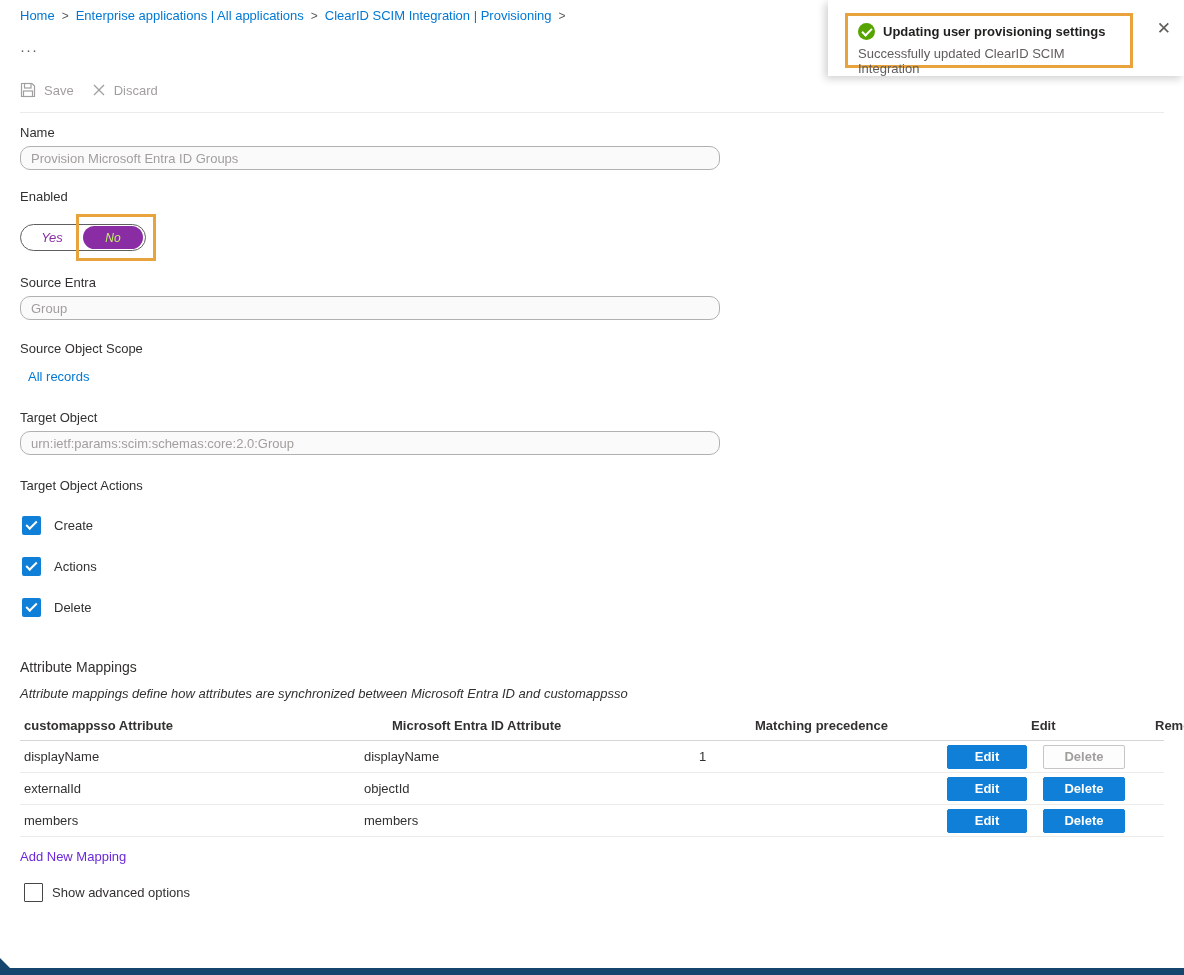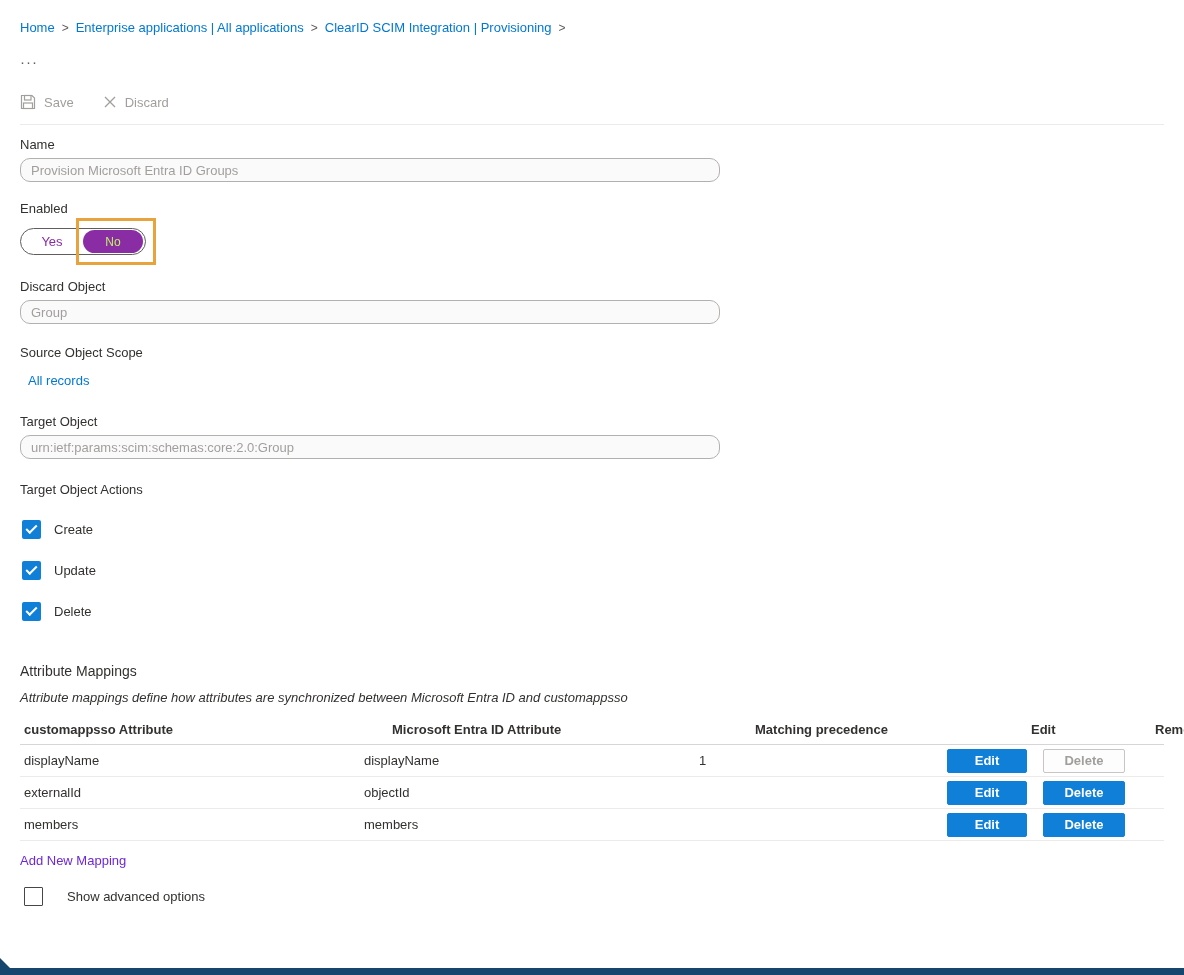--- a/index.html
+++ b/index.html
@@ -1,44 +1,44 @@
 <!DOCTYPE html>
 <html><head>
 <meta charset="utf-8">
 <style>
   * { margin:0; padding:0; box-sizing:border-box; }
   html,body { background:#fff; }
   body { font-family:"Liberation Sans","DejaVu Sans",sans-serif; color:#323130; }
   .page { position:relative; width:1184px; height:975px; background:#fff; overflow:hidden; }
 
   
-  .breadcrumb { padding:20px 0 0 20px; font-size:13px; display:flex; align-items:center; gap:7px; }
+  .breadcrumb { padding:8px 0 0 20px; font-size:13px; display:flex; align-items:center; gap:7px; }
   .crumb { color:#0078d4; cursor:pointer; }
   .crumb-sep { color:#605e5c; font-size:12px; }
 
   
   .title-row { display:flex; align-items:center; gap:26px; padding:10px 0 0 20px; }
   .page-title { font-size:24px; font-weight:bold; color:#2b2a29; letter-spacing:.2px; }
   .more-menu { color:#605e5c; font-size:15px; letter-spacing:1px; cursor:pointer; padding-top:8px; }
 
   
-  .toolbar { display:flex; align-items:center; gap:29px; margin:24px 20px 0 20px; padding-bottom:14px; border-bottom:1px solid #edebe9; }
+  .toolbar { display:flex; align-items:center; gap:18px; margin:24px 20px 0 20px; padding-bottom:14px; border-bottom:1px solid #edebe9; }
   .tool-btn { display:flex; align-items:center; gap:8px; color:#a19f9d; font-size:13px; }
   .tool-btn svg { display:block; }
 
   .content { padding-left:20px; }
 
   label.fieldlabel, .sectlabel { display:block; font-size:13px; color:#323130; }
 
   .field-name { margin-top:12px; }
   .txt-input { margin-top:6px; width:700px; height:24px; background:#fbfafa; border:1px solid #b3b1af; border-radius:10px; color:#a19f9d; font-size:13px; padding:0 10px; display:flex; align-items:center; }
 
   
   .field-enabled { margin-top:19px; }
-  .toggle-wrap { position:relative; margin-top:12px; width:150px; height:28px; }
+  .toggle-wrap { position:relative; margin-top:20px; width:150px; height:28px;font-style:italic; }
   .toggle { display:inline-flex; align-items:center; height:27px; width:126px; border:1px solid #605e5c; border-radius:14px; background:#fff; }
   .toggle-yes { flex:1; text-align:center; color:#8a2da5; font-size:13px; cursor:pointer; }
   .toggle-no { width:60px; height:23px; margin:0 2px 0 0; background:#8a2da5; border-radius:12px; color:#bef264; font-size:12px; display:flex; align-items:center; justify-content:center; cursor:pointer; }
   .toggle-annotation { position:absolute; left:56px; top:-10px; width:80px; height:47px; border:3px solid #e8a33d; pointer-events:none; }
 
   .field-source { margin-top:23px; }
   .field-scope { margin-top:21px; }
   .scope-link { display:inline-block; margin:13px 0 0 8px; color:#0078d4; font-size:13px; cursor:pointer; }
   .field-target { margin-top:25px; }
   .field-actions { margin-top:23px; }
@@ -57,21 +57,21 @@
 
   .maptable { margin:10px 20px 0 20px; }
   .maprow { display:grid; grid-template-columns:344px 335px 248px 96px 1fr; align-items:center; height:32px; border-bottom:1px solid #edebe9; font-size:13px; }
   .maprow.header { height:30px; font-weight:bold; border-bottom:1px solid #d8d6d4;gap:28px; }
   .cell1 { padding-left:4px; }
   .btn { width:80px; height:24px; border:1px solid #0f7fd7; background:#0f7fd7; color:#fff; font-weight:bold; font-size:13px; border-radius:2px; display:flex; align-items:center; justify-content:center; cursor:pointer; font-family:inherit; }
   .btn-del { width:82px; }
   .btn.disabled { background:#fdfdfd; border:1px solid #c8c6c4; color:#a19f9d; cursor:default; }
 
   .add-link { display:inline-block; margin:12px 0 0 20px; color:#6d28d9; font-size:13px; cursor:pointer; }
-  .adv-row { display:flex; align-items:center; gap:24px; margin:18px 0 0 22px; }
+  .adv-row { display:flex; align-items:center; gap:9px; margin:18px 0 0 22px; }
 
   
   .toast { position:absolute; top:0; right:0; width:356px; height:76px; background:#fff; box-shadow:-3px 3px 8px rgba(0,0,0,.18); }
   .toast-annotation { position:absolute; left:17px; top:13px; width:288px; height:55px; border:3px solid #e8a33d; padding:7px 10px 0 10px; }
   .toast-titlerow { display:flex; align-items:center; gap:8px; }
   .check-circle { width:17px; height:17px; border-radius:50%; background:#57a300; position:relative; flex:0 0 auto; }
   .check-circle::after { content:""; position:absolute; left:4px; top:5px; width:8px; height:4px; border-left:2px solid #fff; border-bottom:2px solid #fff; transform:rotate(-45deg); }
   .toast-title { font-size:13px; font-weight:bold; color:#201f1e; }
   .toast-msg { margin-top:6px; font-size:13px; color:#605e5c; }
   .toast-close { position:absolute; top:20px; right:13px; font-size:17px; color:#605e5c; cursor:pointer; line-height:1; }
@@ -134,21 +134,21 @@
       <div class="toggle-wrap">
         <div class="toggle">
           <span class="toggle-yes">Yes</span>
           <span class="toggle-no">No</span>
         </div>
         <div class="toggle-annotation"></div>
       </div>
     </div>
 
     <div class="field-source">
-      <label class="fieldlabel">Discard Object</label>
+      <label class="fieldlabel">Source Entra</label>
       <div class="txt-input">Group</div>
     </div>
 
     <div class="field-scope">
       <label class="fieldlabel">Source Object Scope</label>
       <span class="scope-link">All records</span>
     </div>
 
     <div class="field-target">
       <label class="fieldlabel">Target Object</label>
@@ -156,21 +156,21 @@
     </div>
 
     <div class="field-actions">
       <label class="fieldlabel">Target Object Actions</label>
       <div class="chk-row">
         <span class="chk"></span>
         <span class="chk-label">Create</span>
       </div>
       <div class="chk-row">
         <span class="chk"></span>
-        <span class="chk-label">Update</span>
+        <span class="chk-label">Actions</span>
       </div>
       <div class="chk-row">
         <span class="chk"></span>
         <span class="chk-label">Delete</span>
       </div>
     </div>
 
     <div class="sectlabel mappings-head">Attribute Mappings</div>
     <div class="mappings-desc">Attribute mappings define how attributes are synchronized between Microsoft Entra ID and customappsso</div>
   </div>
@@ -223,18 +223,28 @@
   </div>
 
   <span class="add-link">Add New Mapping</span>
 
   <div class="adv-row">
     <span class="chk-empty"></span>
     <span class="chk-label">Show advanced options</span>
   </div>
 
   
+  <div class="toast">
+    <div class="toast-annotation">
+      <div class="toast-titlerow">
+        <span class="check-circle"></span>
+        <span class="toast-title">Updating user provisioning settings</span>
+      </div>
+      <div class="toast-msg">Successfully updated ClearID SCIM Integration</div>
+    </div>
+    <span class="toast-close">✕</span>
+  </div>
 
   
   <div class="footer-wedge"></div>
   <div class="footer-bar"></div>
 
 </div>
 
 </body></html>

